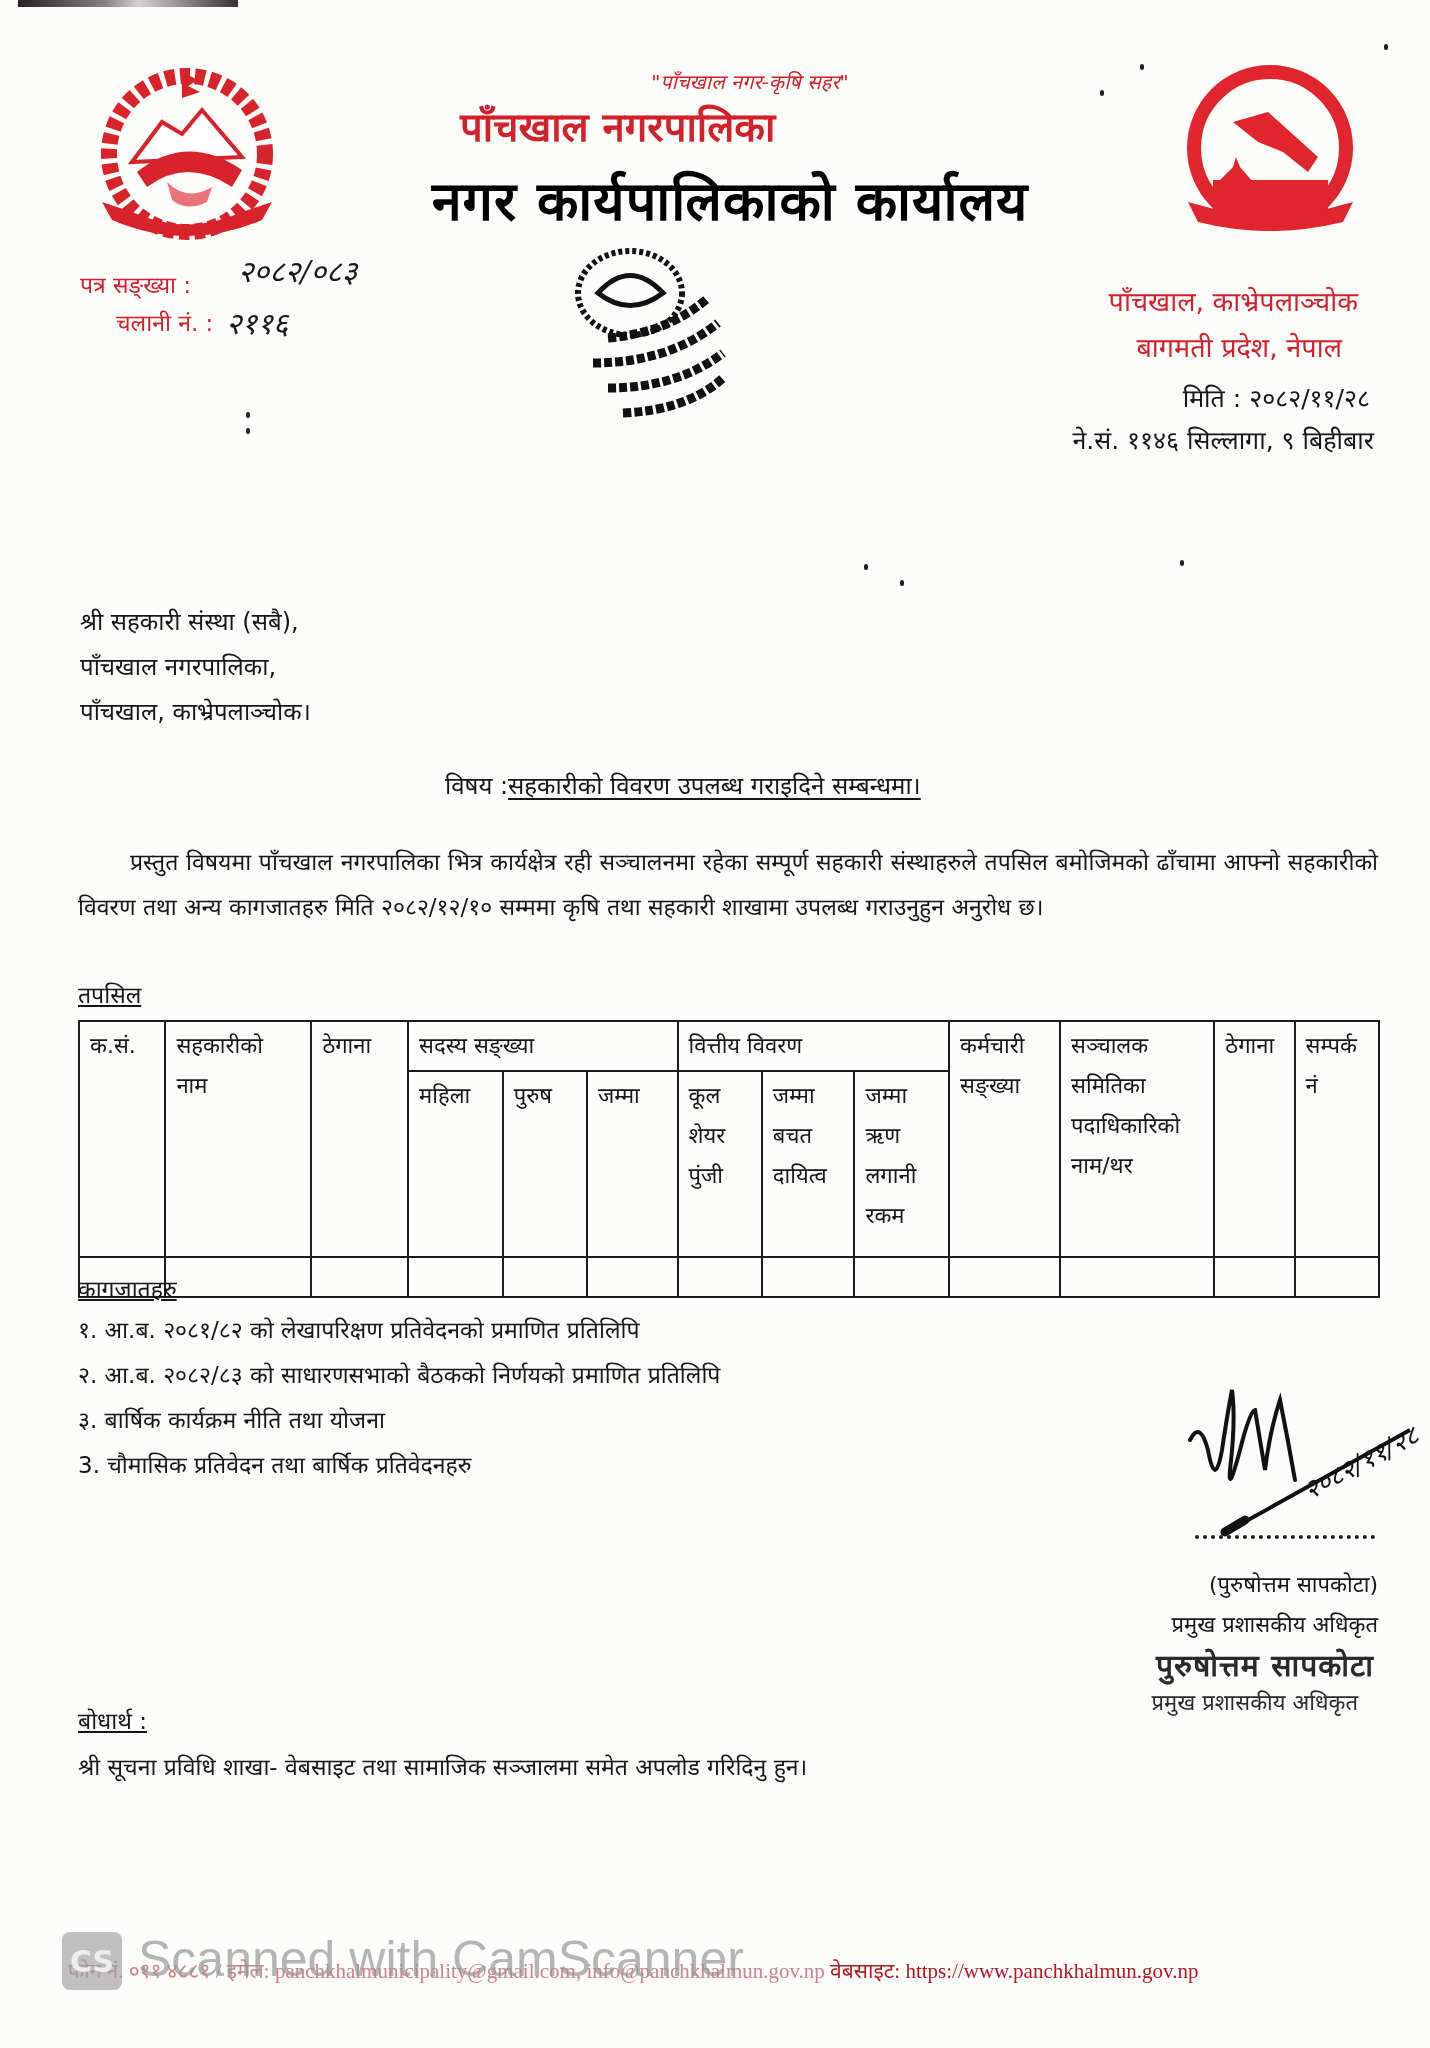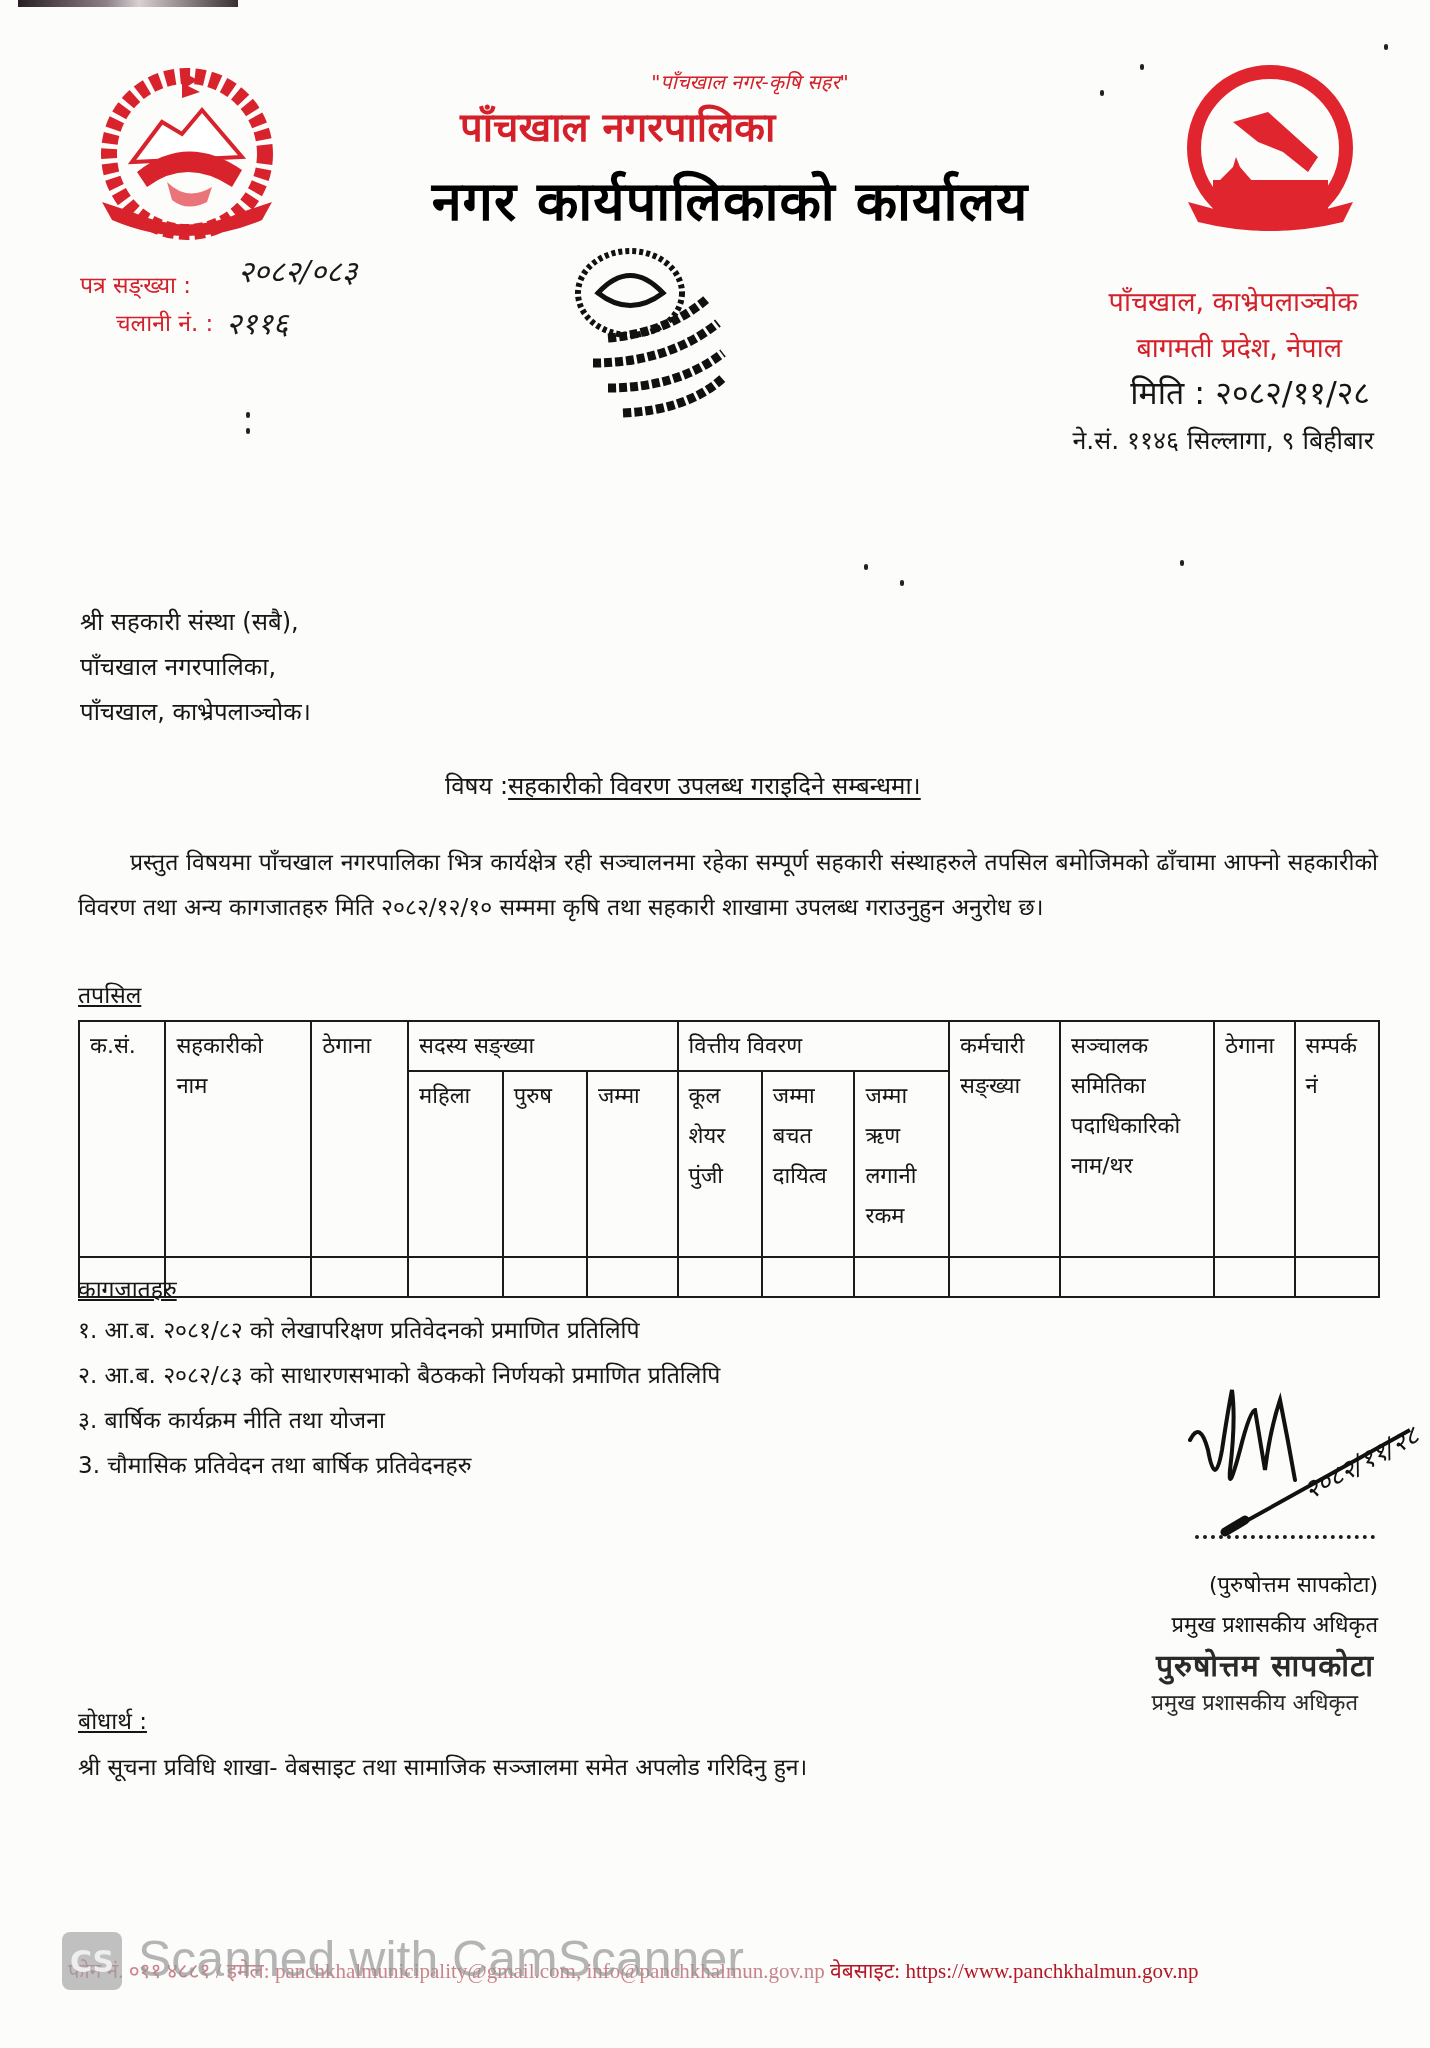--- a/index.html
+++ b/index.html
@@ -23,21 +23,21 @@
 
   .ref-label { font-size: 23px; color: #d4202a; }
   .ref-value { font-family: "DejaVu Serif", serif; font-style: italic; font-size: 30px; color: #1a1a1a; }
   .patra-label { left: 80px; top: 268px; }
   .patra-value { left: 238px; top: 250px; }
   .chalani-label { left: 80px; top: 306px; margin-left: 36px; }
   .chalani-value { left: 226px; top: 302px; }
 
   .addr1 { right: 72px; top: 282px; font-size: 27px; color: #d4202a; }
   .addr2 { right: 88px; top: 328px; font-size: 27px; color: #d4202a; }
-  .date1 { right: 60px; top: 370px; font-size: 32px; }
+  .date1 { right: 60px; top: 380px; font-size: 25px; }
   .date2 { right: 56px; top: 422px; font-size: 25px; }
 
   
   .recipient { left: 80px; top: 600px; font-size: 24px; line-height: 45px; }
 
   .subject { left: 445px; top: 768px; font-size: 24px; }
   .subject u { text-underline-offset: 4px; margin-top: 21px; }
 
   .body-para { left: 78px; top: 840px; width: 1300px; font-size: 23px; line-height: 45px; text-align: justify; text-indent: 52px; }
 

